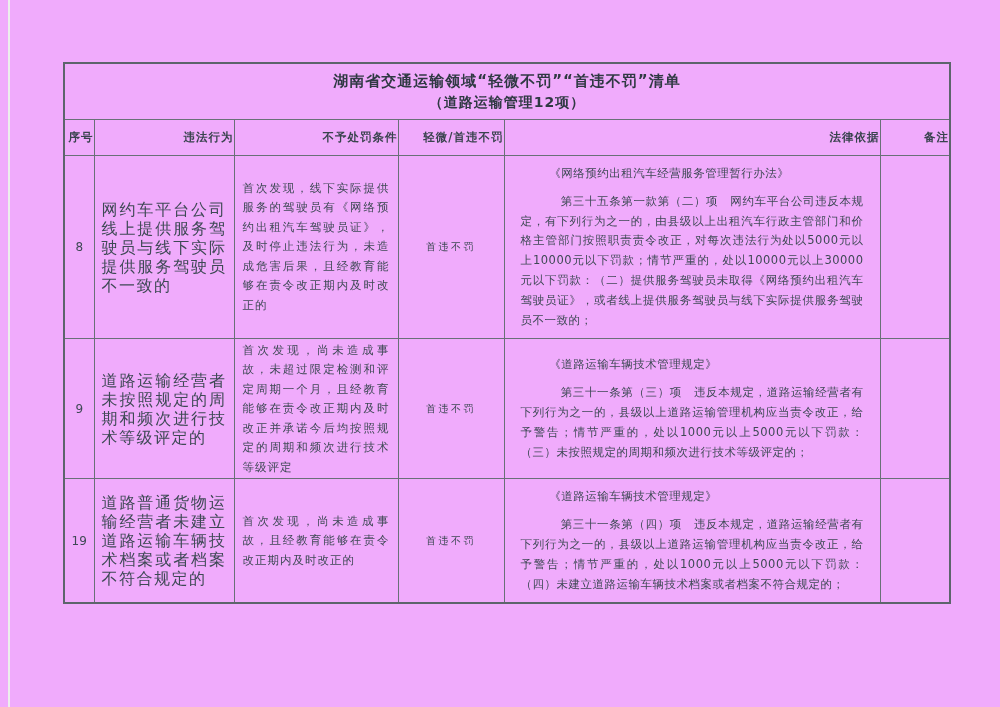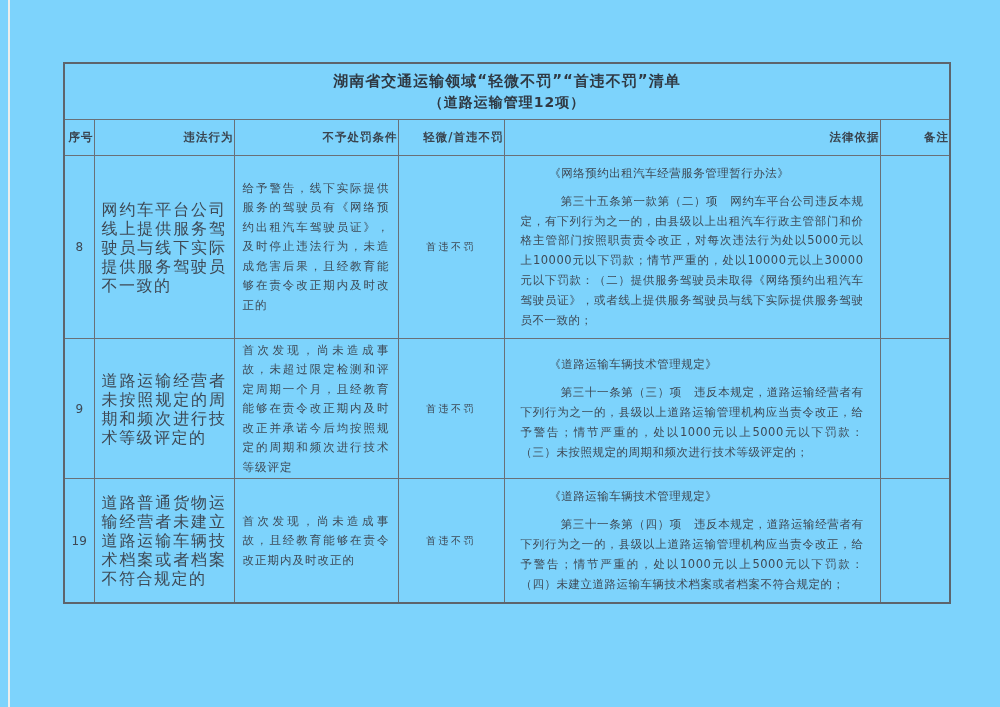--- a/index.html
+++ b/index.html
@@ -5,21 +5,21 @@
   html, body {
     margin: 0;
     padding: 0;
     background: #ffffff;
     font-family: "DejaVu Sans", "Liberation Sans", sans-serif;
   }
   .page {
     position: relative;
     width: 1000px;
     height: 707px;
-    background: #7dd3fc;
+    background: #f0abfc;
     overflow: hidden;
   }
   .scan-streak {
     position: absolute;
     left: 8px;
     top: 0;
     width: 2px;
     height: 707px;
     background: #eceeec;
   }
@@ -150,21 +150,21 @@
       <th>法律依据</th>
       <th>备注</th>
     </tr>
 
     <tr class="row-8">
       <td class="c-no">8</td>
       <td class="c-beh">
         <div>网约车平台公司线上提供服务驾驶员与线下实际提供服务驾驶员不一致的</div>
       </td>
       <td class="c-cond">
-        <div>给予警告，线下实际提供服务的驾驶员有《网络预约出租汽车驾驶员证》，及时停止违法行为，未造成危害后果，且经教育能够在责令改正期内及时改正的</div>
+        <div>首次发现，线下实际提供服务的驾驶员有《网络预约出租汽车驾驶员证》，及时停止违法行为，未造成危害后果，且经教育能够在责令改正期内及时改正的</div>
       </td>
       <td class="c-type">首违不罚</td>
       <td class="c-legal">
         <div class="legal-wrap">
           <p class="legal-title">《网络预约出租汽车经营服务管理暂行办法》</p>
           <p class="legal-body">第三十五条第一款第（二）项　网约车平台公司违反本规定，有下列行为之一的，由县级以上出租汽车行政主管部门和价格主管部门按照职责责令改正，对每次违法行为处以5000元以上10000元以下罚款；情节严重的，处以10000元以上30000元以下罚款：（二）提供服务驾驶员未取得《网络预约出租汽车驾驶员证》，或者线上提供服务驾驶员与线下实际提供服务驾驶员不一致的；</p>
         </div>
       </td>
       <td class="c-remark"></td>
     </tr>

